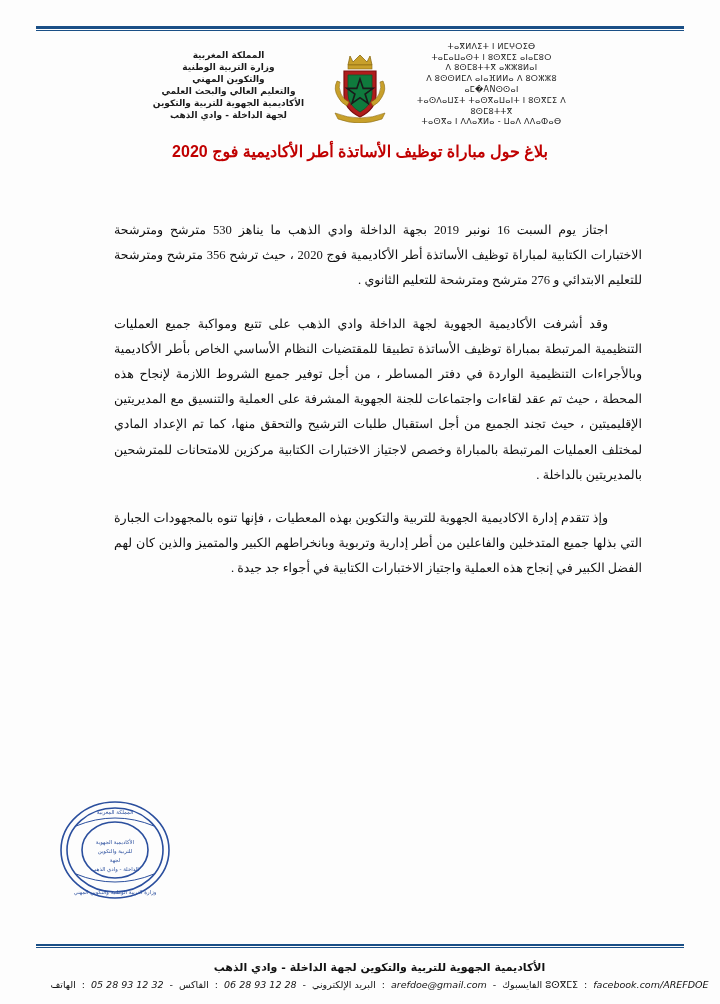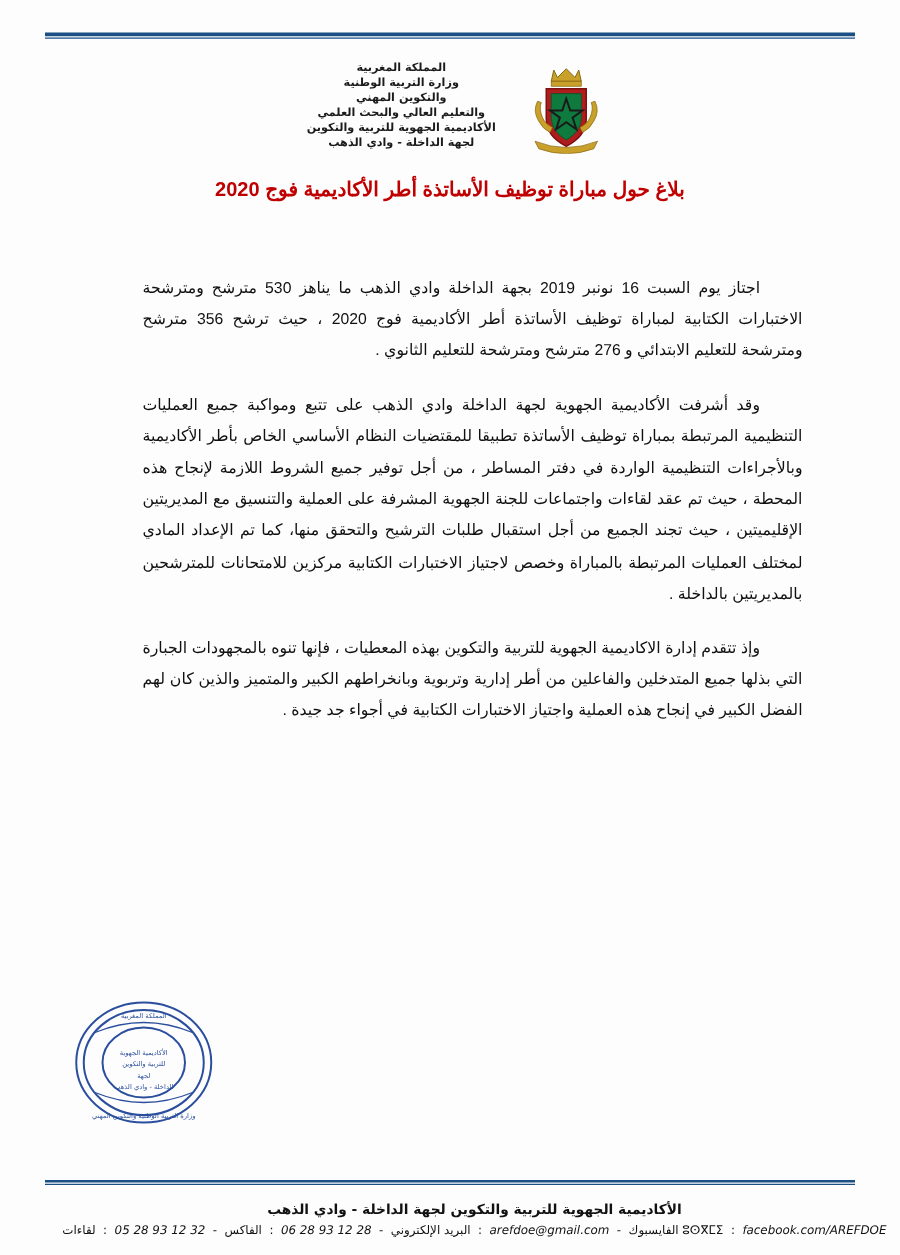--- a/index.html
+++ b/index.html
@@ -100,21 +100,21 @@
   }
 
   
   .body-text {
     position: absolute;
     top: 218px;
     right: 78px;
     left: 78px;
     direction: rtl;
     text-align: justify;
-    font-family: Liberation Sans, sans-serif;
+    font-family: Liberation Serif, serif;
     font-size: 12.6px;
     line-height: 2.0;
     color: #101010;
     margin-left: 36px;
   }
   .body-text p {
     margin: 0 0 18px 0;
     text-indent: 34px;
   }
 
@@ -172,20 +172,26 @@
 </style>
 </head>
 <body>
 
 <div class="page">
 
   <div class="top-rule"></div>
 
   <div class="header">
 
+    <div class="head-col amazigh">ⵜⴰⴳⵍⴷⵉⵜ ⵏ ⵍⵎⵖⵔⵉⴱ
+ⵜⴰⵎⴰⵡⴰⵙⵜ ⵏ ⵓⵙⴳⵎⵉ ⴰⵏⴰⵎⵓⵔ
+ⴷ ⵓⵙⵎⵓⵜⵜⴳ ⴰⵣⵣⵓⵍⴰⵏ
+ⴷ ⵓⵙⵙⵍⵎⴷ ⴰⵏⴰⴼⵍⵍⴰ ⴷ ⵓⵔⵣⵣⵓ ⴰⵎ�ANⵙⵙⴰⵏ
+ⵜⴰⵙⴷⴰⵡⵉⵜ ⵜⴰⵙⴳⴰⵡⴰⵏⵜ ⵏ ⵓⵙⴳⵎⵉ ⴷ ⵓⵙⵎⵓⵜⵜⴳ
+ⵜⴰⵙⴳⴰ ⵏ ⴷⴷⴰⵅⵍⴰ - ⵡⴰⴷ ⴷⴷⴰⵀⴰⴱ</div>
 
     <div class="emblem">
       <svg width="66" height="76" viewBox="0 0 66 76">
 
         <path d="M23 9 L26 15 L33 8 L40 15 L43 9 L45 18 L21 18 Z" fill="#c8a02a" stroke="#8a6a12" stroke-width="0.8"></path>
         <rect x="21" y="18" width="24" height="4" fill="#c8a02a" stroke="#8a6a12" stroke-width="0.6"></rect>
 
         <path d="M17 24 H49 V48 Q49 62 33 70 Q17 62 17 48 Z" fill="#b01c1c" stroke="#7d1010" stroke-width="1.2"></path>
         <path d="M21 28 H45 V47 Q45 58 33 65 Q21 58 21 47 Z" fill="#0f7a3d" stroke="#0a5a2c" stroke-width="0.8"></path>
 
@@ -234,17 +240,17 @@
         <path d="M20 78 q39 16 78 0"></path>
       </g>
     </svg>
   </div>
 
   <div class="footer-rule"></div>
 
   <div class="footer">
     <div class="line1">الأكاديمية الجهوية للتربية والتكوين لجهة الداخلة - وادي الذهب</div>
     <div class="line2">
-      <span class="mono">facebook.com/AREFDOE</span><span>:</span><span>ⵓⵙⴳⵎⵉ الفايسبوك</span><span>-</span><span class="mono">arefdoe@gmail.com</span><span>:</span><span>البريد الإلكتروني</span><span>-</span><span class="mono">06 28 93 12 28</span><span>:</span><span>الفاكس</span><span>-</span><span class="mono">05 28 93 12 32</span><span>:</span><span>لقاءات</span>
+      <span class="mono">facebook.com/AREFDOE</span><span>:</span><span>ⵓⵙⴳⵎⵉ الفايسبوك</span><span>-</span><span class="mono">arefdoe@gmail.com</span><span>:</span><span>البريد الإلكتروني</span><span>-</span><span class="mono">06 28 93 12 28</span><span>:</span><span>الفاكس</span><span>-</span><span class="mono">05 28 93 12 32</span><span>:</span><span>الهاتف</span>
     </div>
   </div>
 
 </div>
 
 </body></html>

